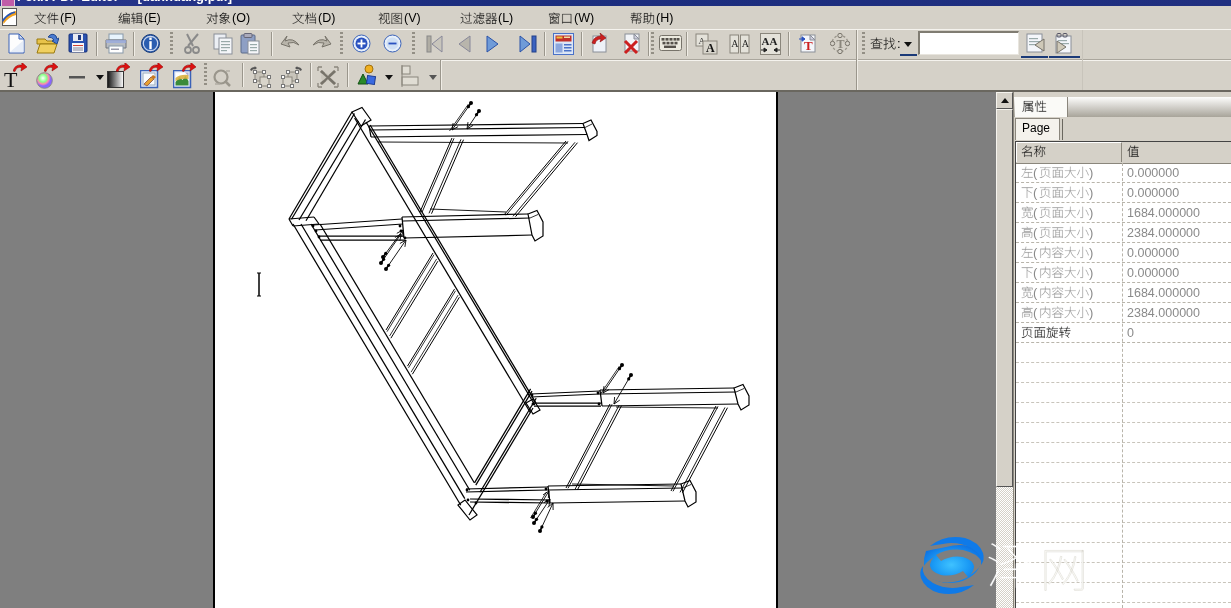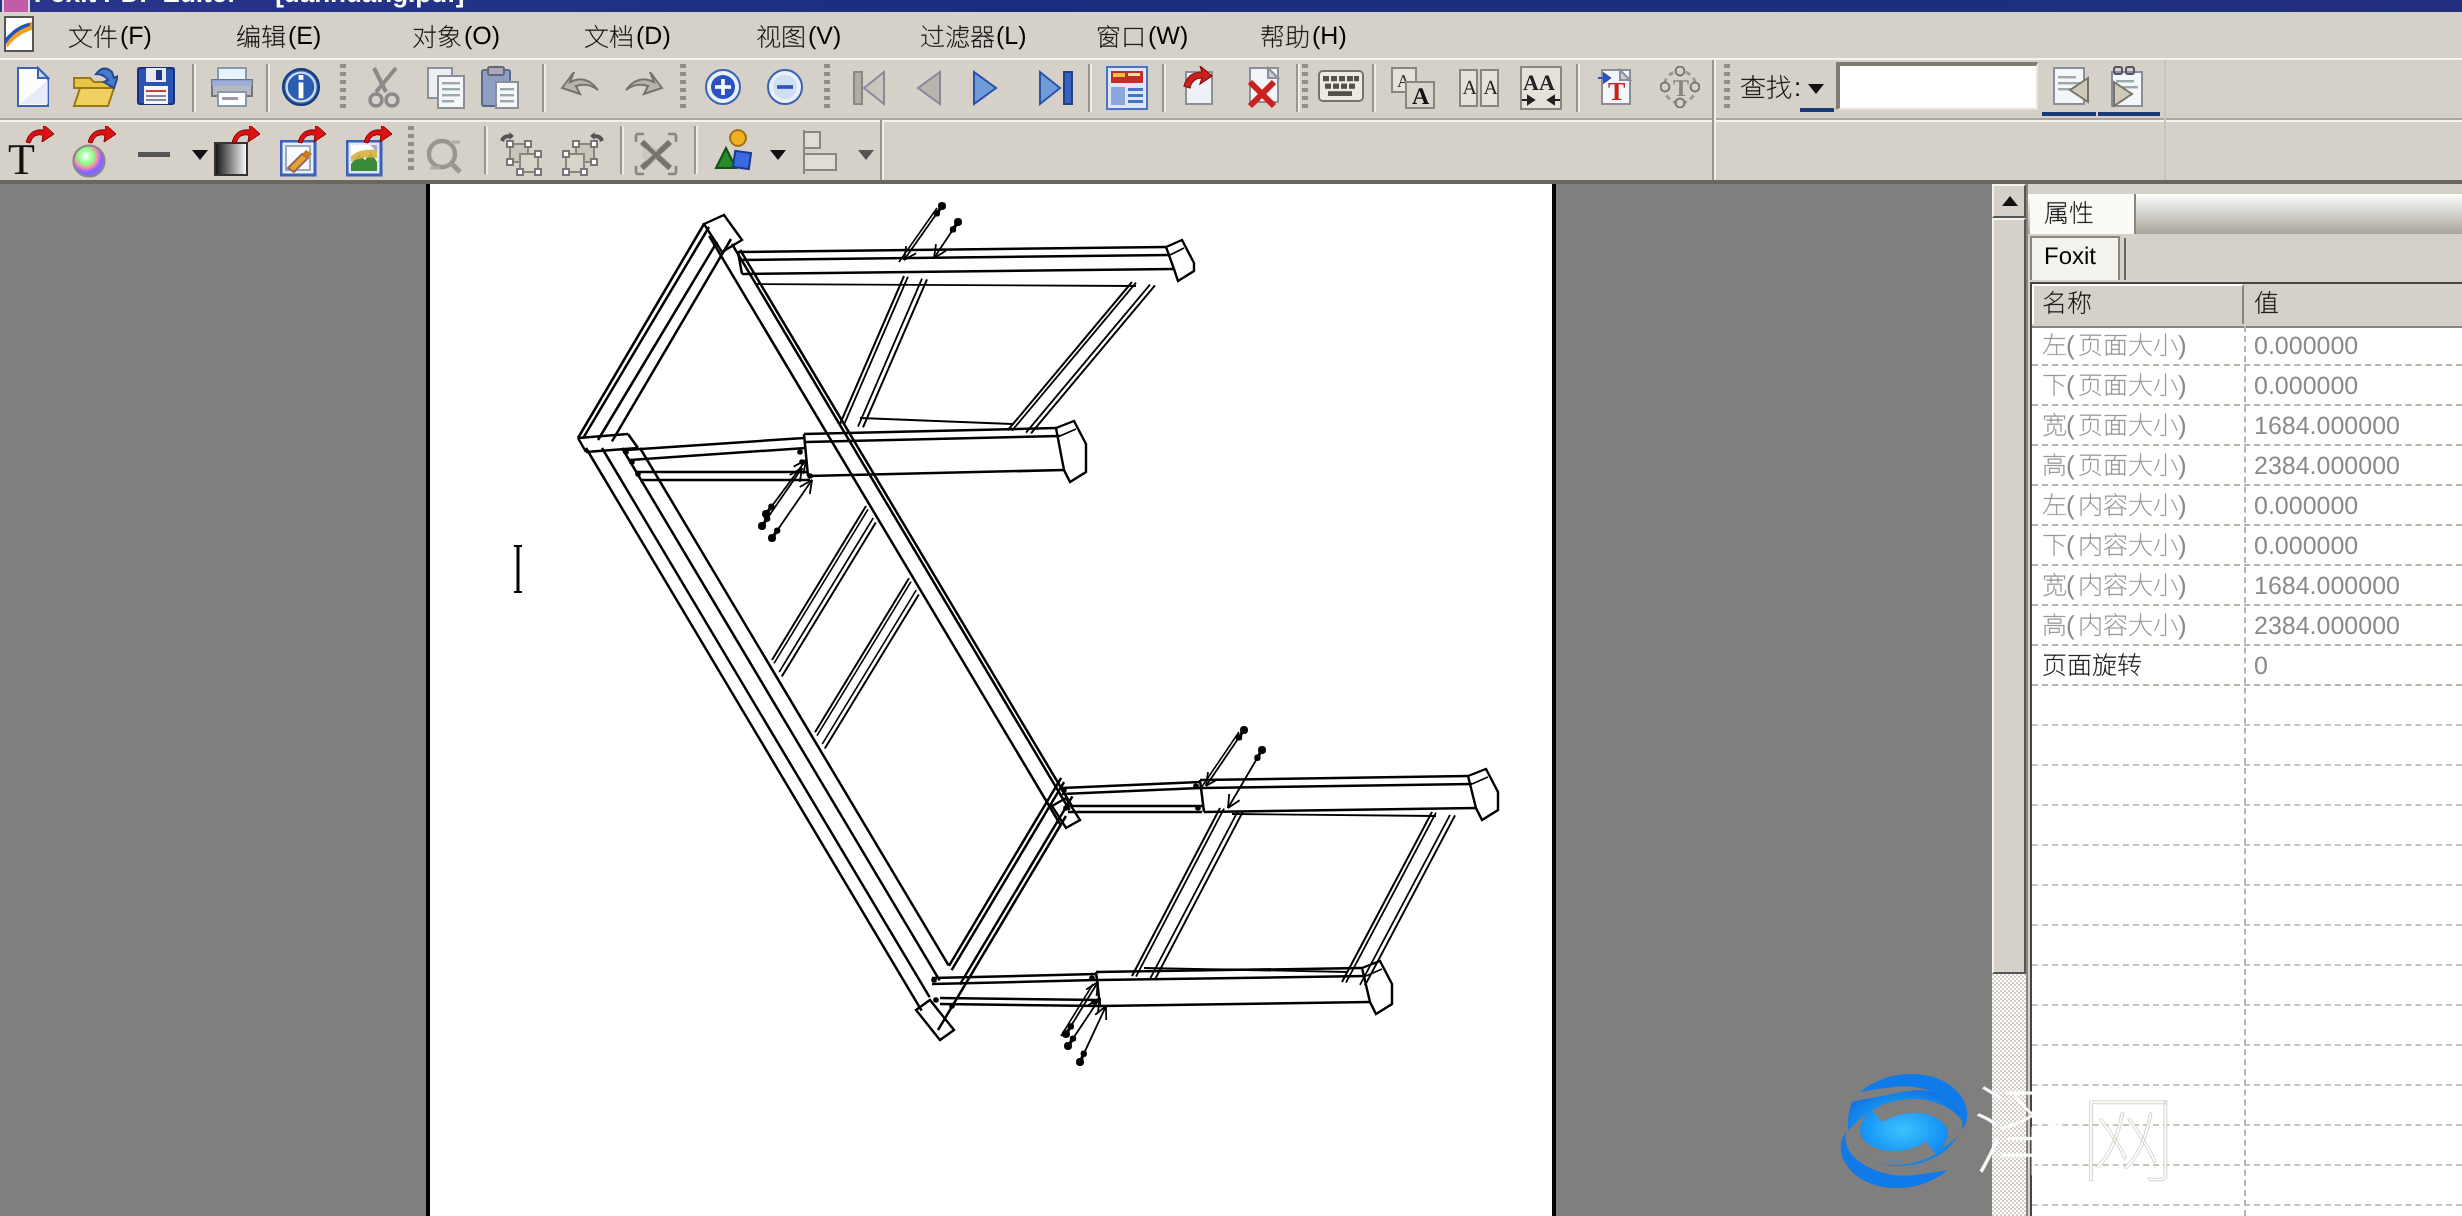--- a/index.html
+++ b/index.html
@@ -585,21 +585,21 @@
 </div>
 <div class="ab" style="left:1013px;top:92px;width:218px;height:516px;background:#d5d1c8;border-left:1px solid #8a867c"></div>
 <div class="ab" style="left:1014px;top:97px;width:217px;height:20px;background:linear-gradient(180deg,#fdfdfc,#a8a49a)"></div>
 <div class="ab" style="left:1015px;top:97px;width:52px;height:20px;background:#fafaf7;border-right:1px solid #8a867c"></div>
 <svg style="position:absolute;left:1022px;top:100px" width="27" height="16" fill="#000" stroke="#000" stroke-width="13">
     <use href="#g5c5e" xlink:href="#g5c5e" transform="translate(0.0,11.0) scale(0.0125,-0.0125)"></use>
     <use href="#g6027" xlink:href="#g6027" transform="translate(12.5,11.0) scale(0.0125,-0.0125)"></use>
   </svg>
 <div class="ab" style="left:1014px;top:117px;width:217px;height:23px;background:#d5d1c8"></div>
 <div class="ab" style="left:1015px;top:118px;width:45px;height:22px;background:#f4f2ec;border:1px solid #8a867c;border-bottom:none;box-sizing:border-box"></div>
-<div class="ab" style="left:1022px;top:121px;font-size:12px;color:#000">Foxit</div>
+<div class="ab" style="left:1022px;top:121px;font-size:12px;color:#000">Page</div>
 <div class="ab" style="left:1062px;top:119px;width:1px;height:21px;background:#6a675f"></div>
 <div class="ab" style="left:1015px;top:141px;width:216px;height:467px;background:#fff;border-left:1px solid #444;border-top:1px solid #444"></div>
 <div class="ab" style="left:1016px;top:142px;width:215px;height:21px;background:#d5d1c8;border-bottom:1px solid #8a867c"></div>
 <div class="ab" style="left:1016px;top:142px;width:106px;height:20px;border-right:1px solid #8a867c;border-top:1px solid #fff;border-left:1px solid #fff;box-sizing:border-box"></div>
 <svg style="position:absolute;left:1021px;top:145px" width="27" height="16" fill="#000" stroke="#000" stroke-width="13">
     <use href="#g540d" xlink:href="#g540d" transform="translate(0.0,11.0) scale(0.0125,-0.0125)"></use>
     <use href="#g79f0" xlink:href="#g79f0" transform="translate(12.5,11.0) scale(0.0125,-0.0125)"></use>
   </svg>
 <svg style="position:absolute;left:1127px;top:145px" width="14" height="16" fill="#000" stroke="#000" stroke-width="13">
     <use href="#g503c" xlink:href="#g503c" transform="translate(0.0,11.0) scale(0.0125,-0.0125)"></use>

